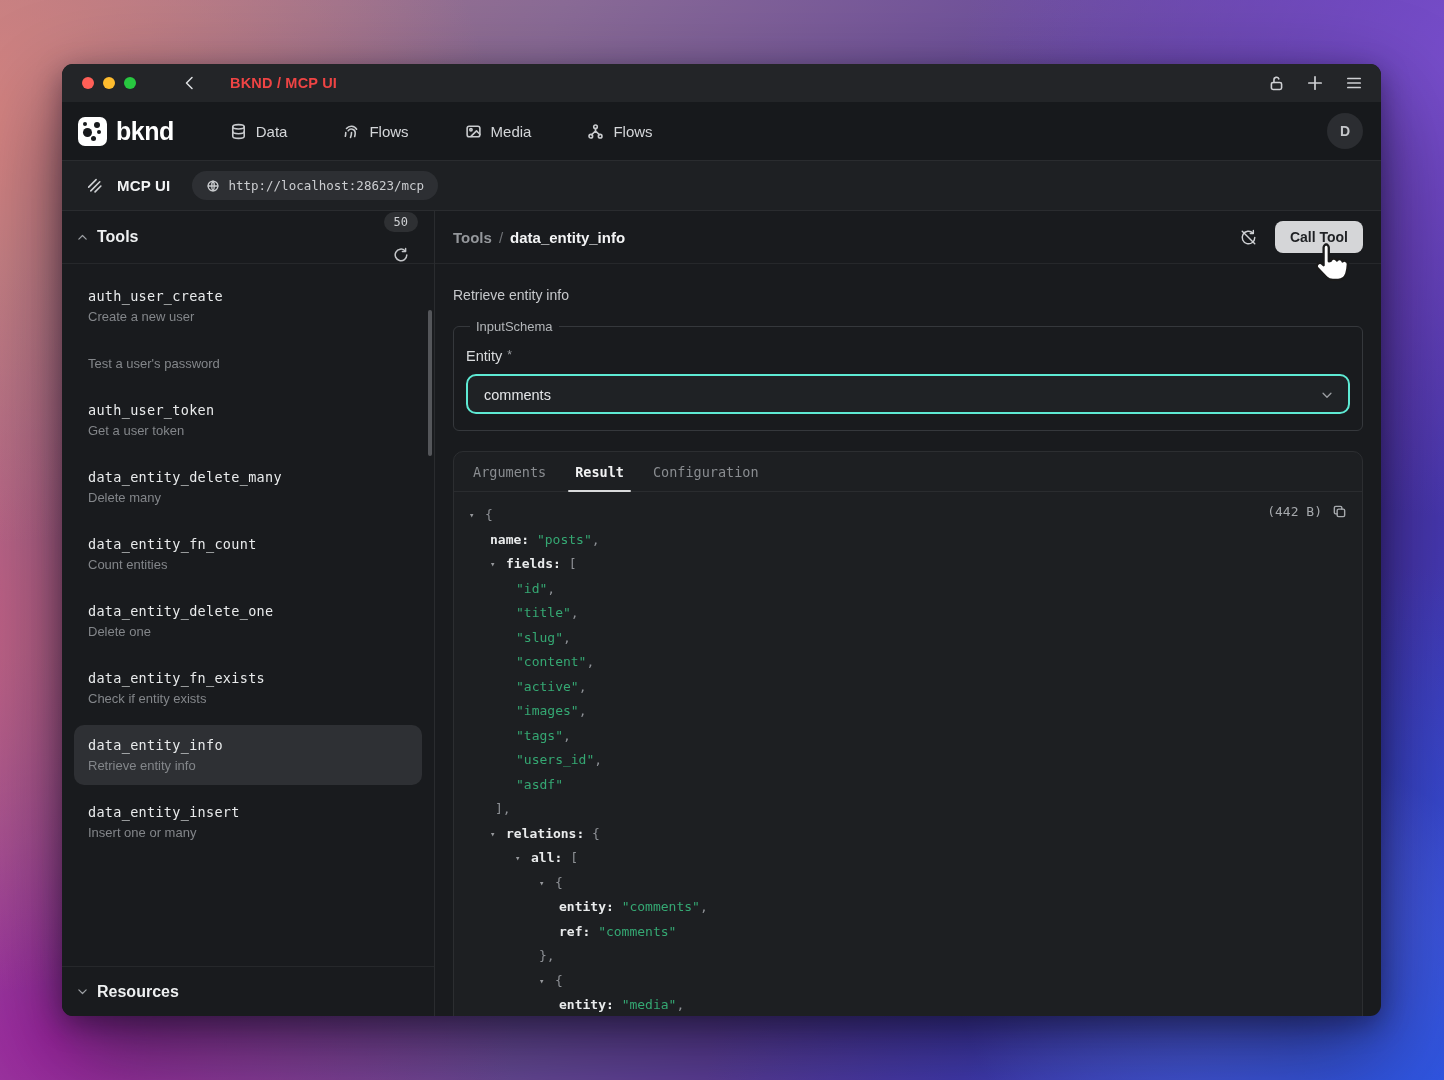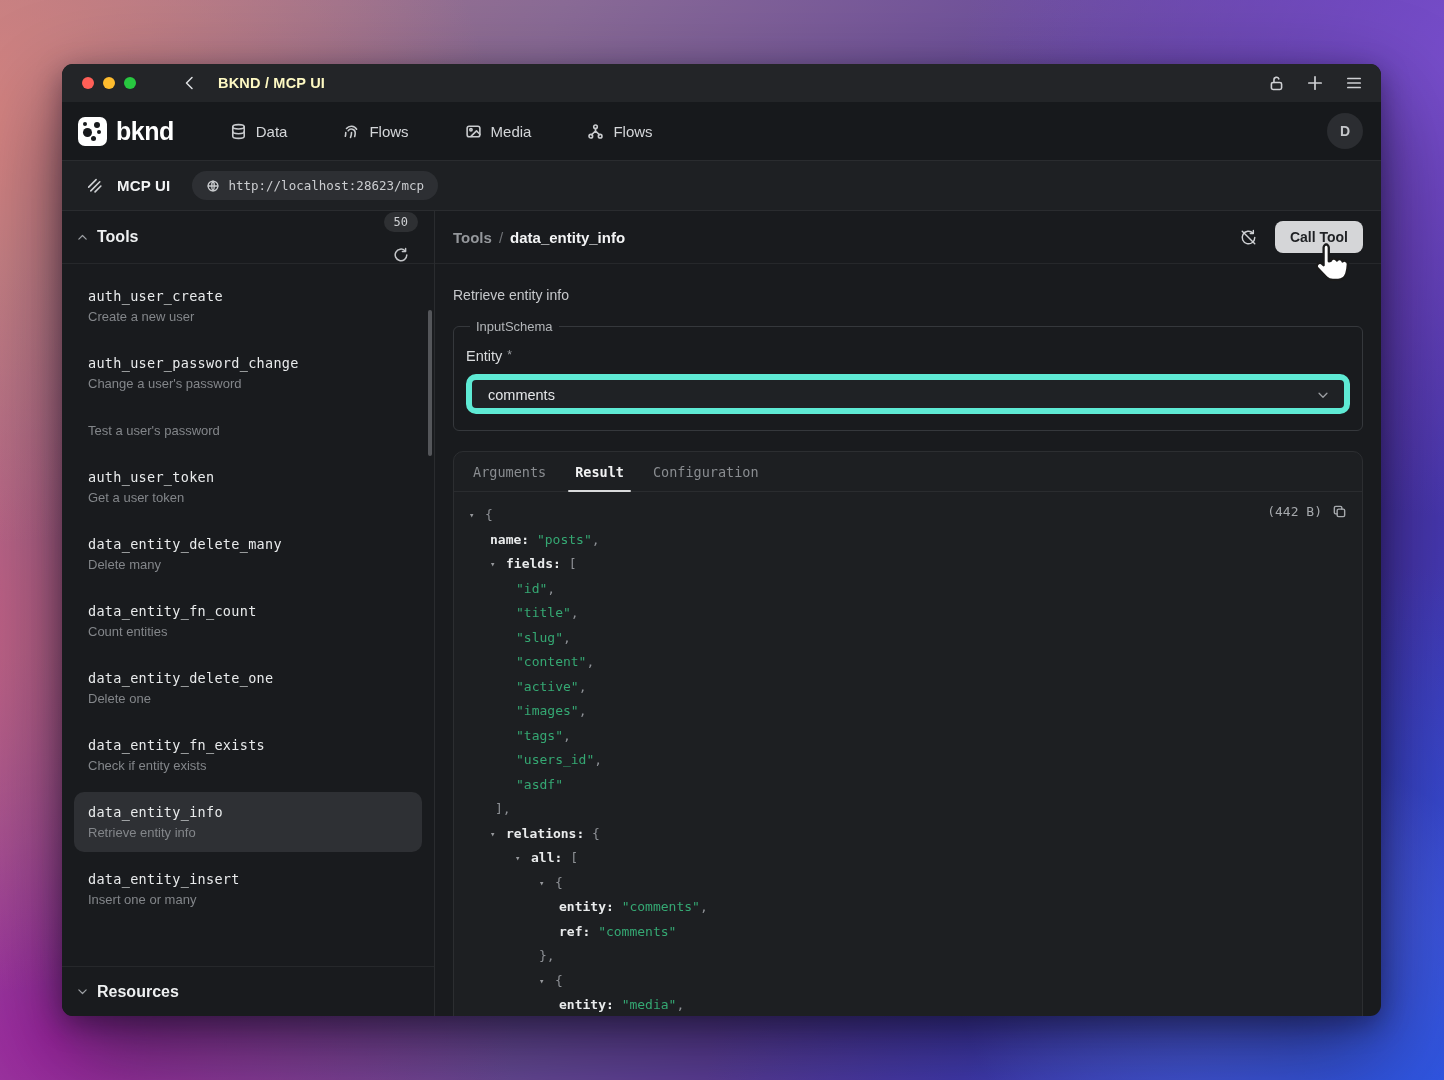--- a/index.html
+++ b/index.html
@@ -22,21 +22,21 @@
     display:flex; flex-direction:column; color:#eceeef;
   }
   svg { display:block; }
   .ico { stroke:currentColor; fill:none; stroke-width:1.5; stroke-linecap:round; stroke-linejoin:round; }
 
   
   .titlebar { height:38px; background:#232528; display:flex; align-items:center; flex:none; padding:0 18px 0 20px; }
   .lights { display:flex; gap:9px; align-items:center; }
   .light { width:12px; height:12px; border-radius:50%; }
   .back-btn { margin-left:46px; color:#dfe1e3; display:flex; }
-  .tb-title { margin-left:20px; font-size:14.5px; font-weight:700; letter-spacing:.2px; color:#fef9c3; }
+  .tb-title { margin-left:32px; font-size:14.5px; font-weight:700; letter-spacing:.2px; color:#ef4444; }
   .tb-right { margin-left:auto; display:flex; align-items:center; gap:21px; color:#cfd1d4; }
 
   
   .navbar { height:59px; background:#17191c; border-bottom:1px solid #2a2c2f; display:flex; align-items:center; flex:none; padding:0 18px 0 16px; }
   .brand { display:flex; align-items:center; gap:9px; }
   .brand-mark { width:29px; height:29px; background:#ffffff; border-radius:7px; position:relative; }
   .brand-name { font-size:25px; font-weight:800; letter-spacing:-.5px; color:#fff; }
   .nav-items { display:flex; align-items:center; margin-left:56px; gap:56px; }
   .nav-item { display:flex; align-items:center; gap:9px; color:#d4d6d9; font-size:15px; font-weight:500; cursor:default; }
   .nav-item .nicon { color:#c9cbce; }
@@ -76,21 +76,21 @@
   .crumb-current { color:#f3f4f5; font-weight:700; }
   .head-right { margin-left:auto; display:flex; align-items:center; gap:17px; }
   .nohist { color:#cfd1d4; }
   .call-btn { background:#d5d6d8; color:#1e2023; font-size:14px; font-weight:700; border:none; border-radius:8px; padding:8px 15px; font-family:"Liberation Sans", sans-serif; }
   .main-body { flex:1; padding:22px 18px 0; min-height:0; }
   .desc { font-size:14px; color:#c6c8cb; line-height:18px; }
   fieldset.schema { margin-top:15px; border:1px solid #35383c; border-radius:6px; padding:10px 12px 16px; }
   fieldset.schema legend { font-size:13px; color:#b3b6b9; padding:0 6px; margin-left:4px; }
   .field-label { font-size:14.5px; color:#d9dbdd; margin-top:4px; display:flex; gap:5px; align-items:flex-start; }
   .req { color:#9b9ea2; font-size:12px; }
-  .select { margin-top:10px; height:40px; border:6px solid #5eead4; background:#1f2225; border-radius:10px; display:flex; align-items:center; padding:2px 14px 0 16px; }
+  .select { margin-top:10px; height:40px; border:2px solid #5eead4; background:#1f2225; border-radius:10px; display:flex; align-items:center; padding:2px 14px 0 16px; }
   .select-value { font-size:14.5px; color:#e4e6e8; }
   .select .chev { margin-left:auto; color:#9b9ea2; }
 
   
   .panel { margin-top:20px; border:1px solid #2c2e31; border-radius:10px; background:#1d1f22; height:600px; }
   .tabs { height:40px; border-bottom:1px solid #2a2c2f; display:flex; align-items:flex-end; padding:0 16px; gap:23px; }
   .tab { font-family:"DejaVu Sans Mono", monospace; font-size:13.5px; color:#898c90; padding:0 3px 11px; position:relative; cursor:default; }
   .tab.active { color:#f1f2f3; font-weight:700; }
   .tab.active::after { content:""; position:absolute; left:-4px; right:-4px; bottom:-1px; height:2px; background:#d9dadb; border-radius:1px; }
   .json-area { position:relative; padding:11px 16px 0 15px; font-family:"DejaVu Sans Mono", monospace; font-size:13px; }
@@ -245,24 +245,20 @@
               </svg>
           </span>
         </span>
       </div>
       <div class="tool-list">
   <div class="tool-item">
     <span class="tool-name">auth_user_create</span>
     <span class="tool-desc">Create a new user</span>
   </div>
 
-  <div class="tool-item">
-    <span class="tool-name">auth_user_password_change</span>
-    <span class="tool-desc">Change a user's password</span>
-  </div>
 
   <div class="tool-item">
     <span class="tool-desc">Test a user's password</span>
   </div>
 
   <div class="tool-item">
     <span class="tool-name">auth_user_token</span>
     <span class="tool-desc">Get a user token</span>
   </div>
 

